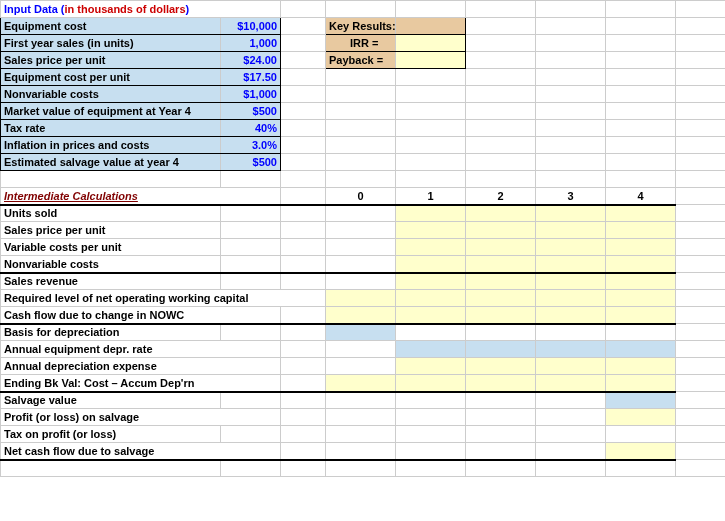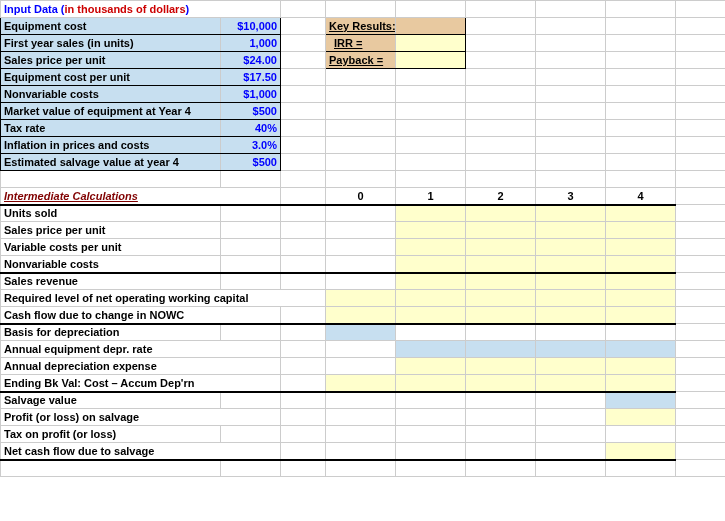--- a/index.html
+++ b/index.html
@@ -41,21 +41,21 @@
 
   .bold { font-weight: bold; }
   .center { text-align: center; }
   .right { text-align: right; }
   .blue-text { color: #0000ff; }
   .darkred { color: #800000; text-decoration: underline; }
   .red-text { color: #cc0000; }
   .italic { font-style: italic; }
 
   .bg-lightblue { background: #c7dff0; }
-  .bg-tan { background: #e8c9a0; text-decoration: underline; }
+  .bg-tan { background: #e8c9a0; }
   .bg-yellow { background: #ffffcc; }
 </style>
 </head>
 <body>
 
 <table class="sheet">
   <colgroup>
     <col class="colA">
       <col class="colB">
       <col class="colC">
@@ -91,21 +91,21 @@
         <td></td>
         <td></td>
         <td></td>
   </tr>
 
 
   <tr>
     <td class="bg-lightblue bold b-black-l b-black-b">First year sales (in units)</td>
     <td class="bg-lightblue bold blue-text right b-black-r b-black-b">1,000</td>
     <td></td>
-    <td class="bg-tan bold b-black-l b-black-b" style="padding-left:8px">IRR    =</td>
+    <td class="bg-tan bold b-black-l b-black-b" style="padding-left:24px">IRR    =</td>
     <td class="bg-yellow b-black-r b-black-b"></td>
     <td></td>
         <td></td>
         <td></td>
         <td></td>
   </tr>
 
   <tr>
     <td class="bg-lightblue bold b-black-l b-black-b">Sales price per unit</td>
     <td class="bg-lightblue bold blue-text right b-black-r b-black-b">$24.00</td>

